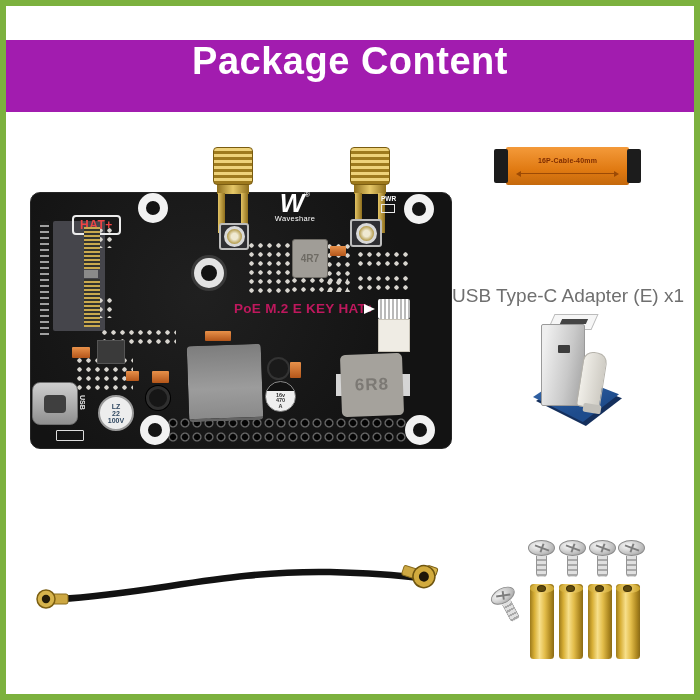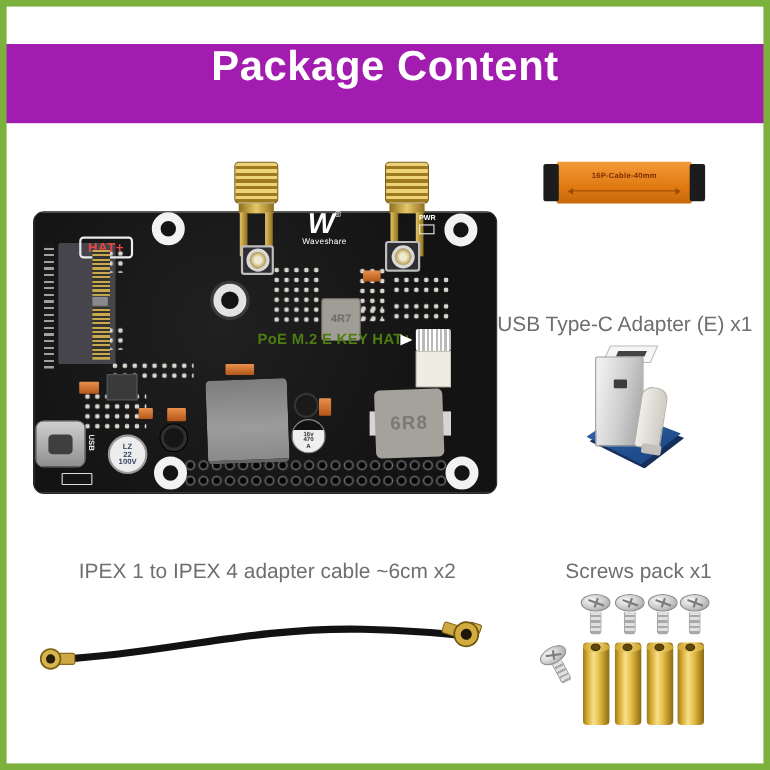--- a/index.html
+++ b/index.html
@@ -53,41 +53,41 @@
 
   .logo{position:absolute;left:268px;top:190px;width:54px;text-align:center;z-index:4;color:#fff;}
   .logo-w{font-size:26px;font-weight:bold;font-style:italic;line-height:26px;}
   .logo-reg{font-size:8px;vertical-align:top;}
   .logo-text{font-size:7.5px;font-weight:normal;margin-top:-2px;letter-spacing:.3px;}
   .pwr{position:absolute;left:381px;top:195px;color:#fff;font-size:6.5px;font-weight:bold;z-index:4;}
   .pwr-box{position:absolute;left:381px;top:204px;width:12px;height:7px;border:1px solid #e9e9e9;z-index:4;}
 
   .chip-4r7{position:absolute;left:292px;top:239px;width:34px;height:37px;background:#a09d97;border:1px solid #6f6c66;
       border-radius:3px;display:flex;align-items:center;justify-content:center;
-      color:#6e6b64;font-size:10px;font-weight:bold;z-index:4;margin-top:32px;}
+      color:#6e6b64;font-size:10px;font-weight:bold;z-index:4;}
 
   .dots{position:absolute;z-index:3;
       background-image:radial-gradient(circle,#d8d5cf 30%,rgba(0,0,0,0) 38%);background-size:9px 9px;}
   .dc1{left:247px;top:241px;width:44px;height:54px;}
   .dc2{left:325px;top:242px;width:28px;height:50px;}
   .dc3{left:290px;top:276px;width:58px;height:18px;}
   .dc4{left:356px;top:250px;width:54px;height:18px;}
   .dc5{left:356px;top:274px;width:54px;height:18px;}
   .dc6{left:96px;top:226px;width:18px;height:22px;}
   .dc7{left:96px;top:296px;width:18px;height:22px;}
   .dc8{left:100px;top:328px;width:76px;height:16px;}
   .dc9{left:75px;top:356px;width:58px;height:34px;}
   .ic-chip{position:absolute;left:97px;top:340px;width:26px;height:22px;background:#3a3a3a;border:1px solid #555;z-index:4;}
 
   .smd-o{position:absolute;background:linear-gradient(180deg,#e8914a,#b4561a);border-radius:1px;z-index:4;}
   .o1{left:72px;top:347px;width:18px;height:11px;} .o2{left:126px;top:371px;width:13px;height:10px;}
   .o3{left:152px;top:371px;width:17px;height:12px;} .o4{left:205px;top:331px;width:26px;height:10px;}
   .o5{left:290px;top:362px;width:11px;height:16px;} .o6{left:330px;top:246px;width:16px;height:10px;}
 
-  .silk-title{position:absolute;left:234px;top:301px;color:#4d7c0f;font-weight:bold;font-size:13.5px;
+  .silk-title{position:absolute;left:234px;top:301px;color:#be185d;font-weight:bold;font-size:13.5px;
       letter-spacing:.3px;z-index:4;white-space:nowrap;}
   .silk-arrow{position:absolute;left:364px;top:304px;width:0;height:0;z-index:4;
       border-left:11px solid #fff;border-top:5.5px solid transparent;border-bottom:5.5px solid transparent;}
   .fpc{position:absolute;left:378px;top:299px;width:32px;height:55px;z-index:4;}
   .fpc-top{height:20px;border-radius:2px;background:repeating-linear-gradient(90deg,#ffffff 0 2px,#b9b9b9 2px 4px);}
   .fpc-body{height:33px;background:#efece4;border:1px solid #c9c4b8;box-sizing:border-box;}
 
   .usbc-port{position:absolute;left:32px;top:382px;width:46px;height:43px;border-radius:8px;z-index:4;
       background:linear-gradient(180deg,#cfcfcf,#8f8f8f);border:1px solid #6f6f6f;box-sizing:border-box;}
   .usbc-inner{position:absolute;left:11px;top:12px;width:22px;height:18px;background:#3f3f3f;border-radius:4px;}
@@ -175,22 +175,20 @@
 <body>
 
 <div class="canvas">
   <div class="frame"></div>
 
   <div class="header">
     <div class="header-title">Package Content</div>
   </div>
 
   <div class="item-label lbl-usb">USB Type-C Adapter (E) x1</div>
-  <div class="item-label lbl-ipex">IPEX 1 to IPEX 4 adapter cable ~6cm x2</div>
-  <div class="item-label lbl-screws">Screws pack x1</div>
 
   <div class="sma sma1">
     <div class="sma-thread"></div>
     <div class="sma-nut"></div>
     <div class="sma-leg l1"></div>
     <div class="sma-leg l2"></div>
   </div>
   <div class="sma sma2">
     <div class="sma-thread"></div>
     <div class="sma-nut"></div>

